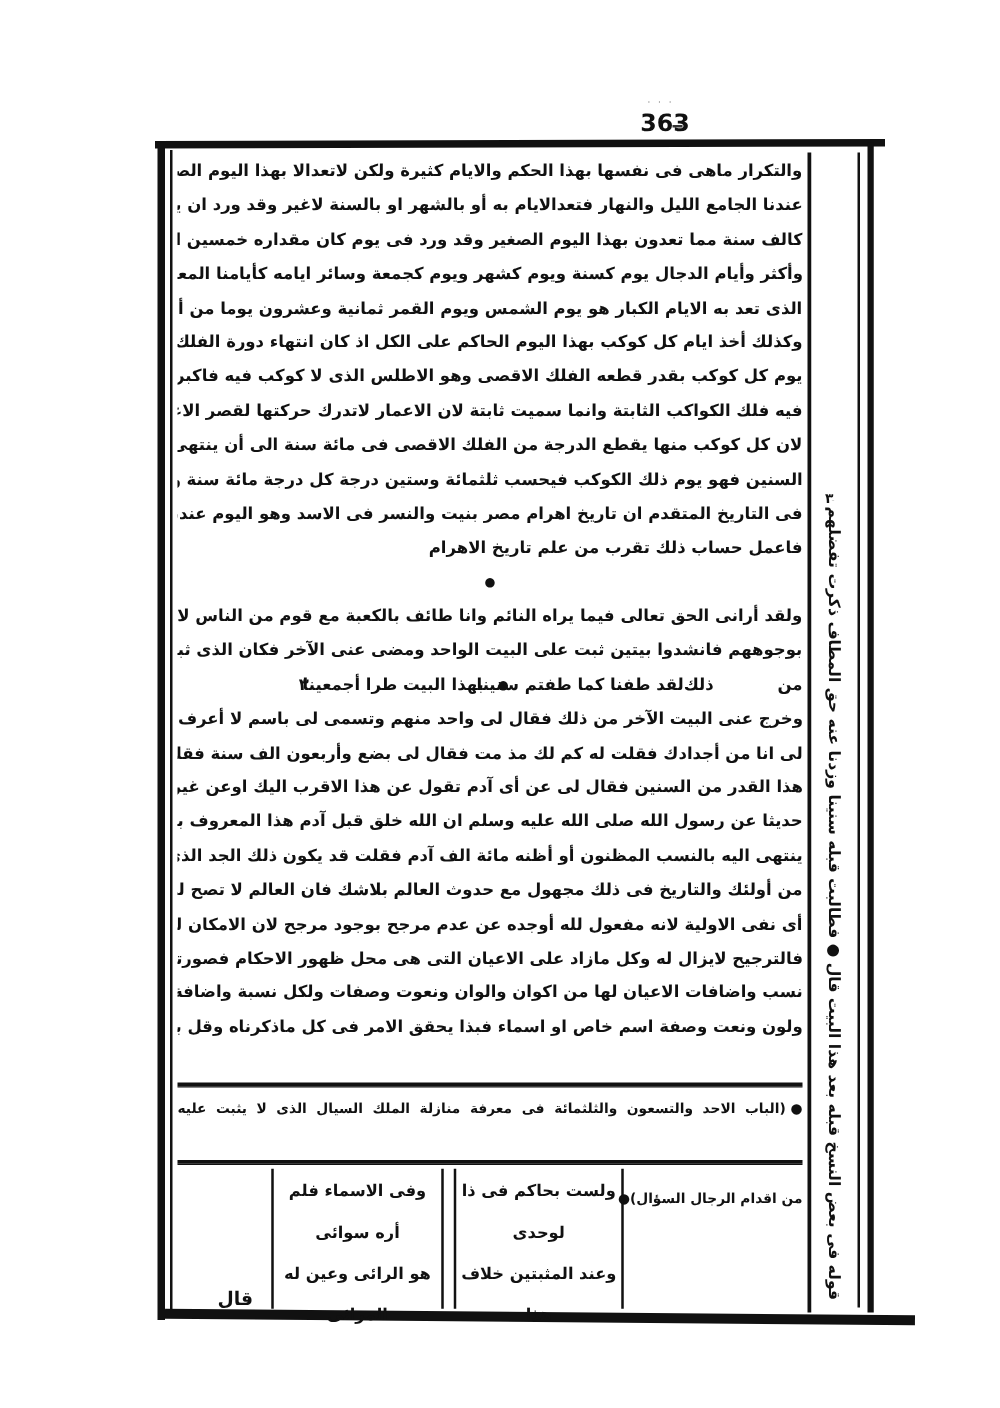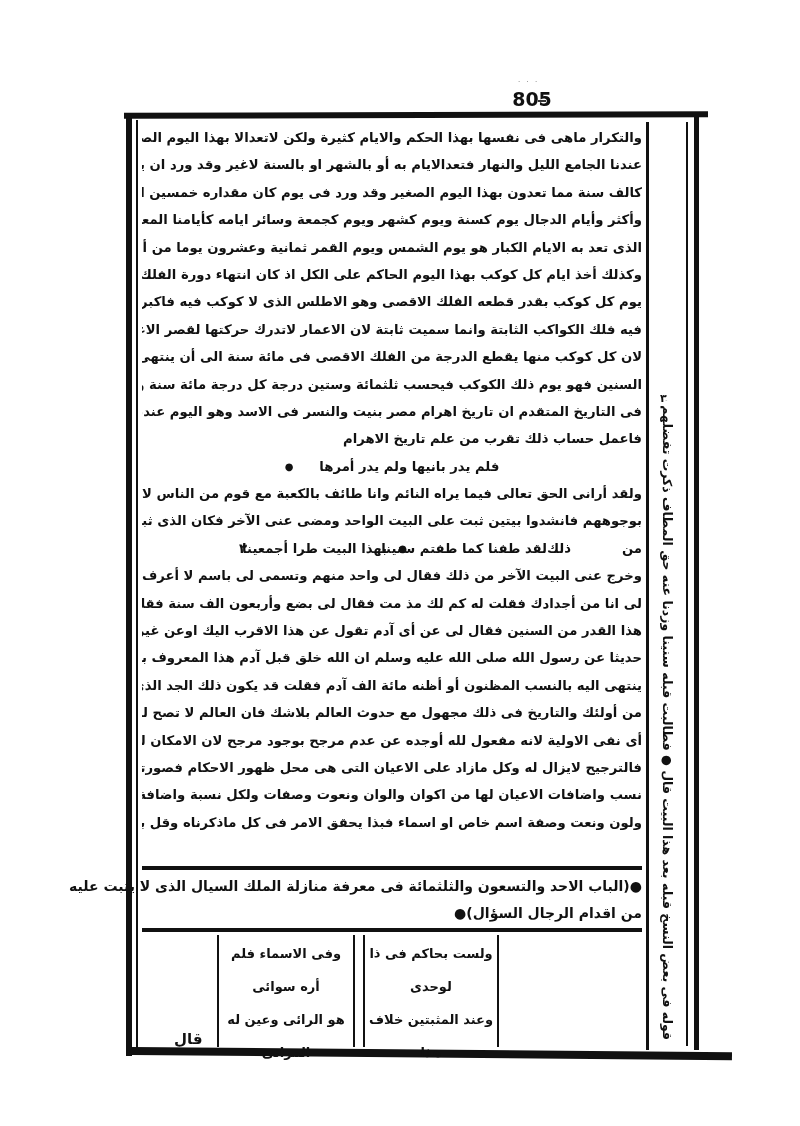--- a/index.html
+++ b/index.html
@@ -59,24 +59,24 @@
   }
   .verse-line .sep { font-size: 10px; }
 
   .rule-double {
     position: absolute; left: 142px; width: 500px; height: 0;
     border-top: 3px solid #111; border-bottom: 1px solid #111;
   }
 
   .chapter-heading {
     position: absolute; left: 142px; top: 873px; width: 500px;
-    direction: rtl; font-size: 14px; font-weight: bold; line-height: 27px;
+    direction: rtl; font-size: 11px; font-weight: bold; line-height: 27px;
   }
   .chapter-heading .line { display: block; white-space: nowrap; text-align: justify; text-align-last: justify; }
-  .chapter-heading .line.last { text-align-last: right; }
+  .chapter-heading .line.last { text-align-last: right; margin-top: 45px; }
   .poem-col {
     position: absolute; top: 937px; width: 130px; direction: rtl;
     font-size: 13px; font-weight: bold; line-height: 33px; text-align: center;
   }
   .vbar { position: absolute; top: 935px; width: 2px; height: 112px; background: #111; }
 
   
   .margin-note {
     position: absolute; left: 650px; top: 400px; width: 34px; height: 640px;
     overflow: hidden;
@@ -92,21 +92,21 @@
   }
 
   .catchword {
     position: absolute; left: 174px; top: 1030px; font-size: 15px; font-weight: bold; direction: rtl;
   }
 </style>
 </head>
 <body>
 
 <div class="page-dots">· · ·</div>
-<div class="page-number">805</div>
+<div class="page-number">363</div>
 <div class="top-dash"></div>
 
 <div class="frame-top"></div>
 <div class="frame-left"></div>
 <div class="frame-left-inner"></div>
 <div class="frame-right-outer"></div>
 <div class="frame-right-inner"></div>
 <div class="margin-col-left"></div>
 <div class="frame-bottom"></div>
 
@@ -118,21 +118,20 @@
   <span class="line">الذى تعد به الايام الكبار هو يوم الشمس ويوم القمر ثمانية وعشرون يوما من أيام الشمس</span>
   <span class="line">وكذلك أخذ ايام كل كوكب بهذا اليوم الحاكم على الكل اذ كان انتهاء دورة الفلك المحيط فنأخذ</span>
   <span class="line">يوم كل كوكب بقدر قطعه الفلك الاقصى وهو الاطلس الذى لا كوكب فيه فاكبرها قطعا</span>
   <span class="line">فيه فلك الكواكب الثابتة وانما سميت ثابتة لان الاعمار لاتدرك حركتها لقصر الاعمار</span>
   <span class="line">لان كل كوكب منها يقطع الدرجة من الفلك الاقصى فى مائة سنة الى أن ينتهى اليها فاجتمع من</span>
   <span class="line">السنين فهو يوم ذلك الكوكب فيحسب ثلثمائة وستين درجة كل درجة مائة سنة وقد ذكرنا</span>
   <span class="line">فى التاريخ المتقدم ان تاريخ اهرام مصر بنيت والنسر فى الاسد وهو اليوم عندنا فى الجدى</span>
   <span class="line last">فاعمل حساب ذلك تقرب من علم تاريخ الاهرام</span>
 
   <div class="verse-line">
-    <span>فلم يدر بانيها ولم يدر أمرها</span>
     <span class="sep">●</span>
   </div>
 
   <span class="line">ولقد أرانى الحق تعالى فيما يراه النائم وانا طائف بالكعبة مع قوم من الناس لا أعرفهم</span>
   <span class="line">بوجوههم فانشدوا بيتين ثبت على البيت الواحد ومضى عنى الآخر فكان الذى ثبت عليه</span>
 
   <div class="verse-line" style="justify-content:flex-start; gap:0;">
     <span style="width:95px; display:inline-block;">من ذلك</span>
     <span style="width:140px; display:inline-block; text-align:center;">لقد طفنا كما طفتم سنينا</span>
     <span class="sep" style="width:20px; display:inline-block; text-align:center;">●</span>

